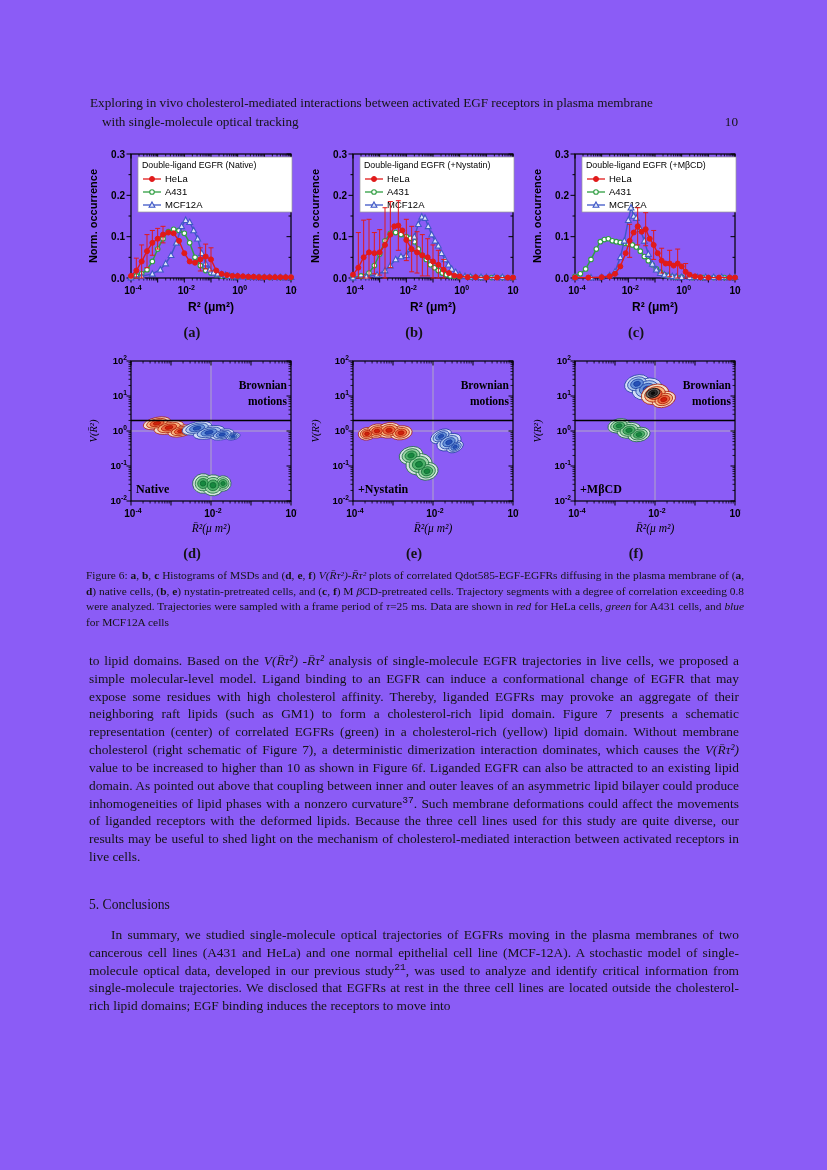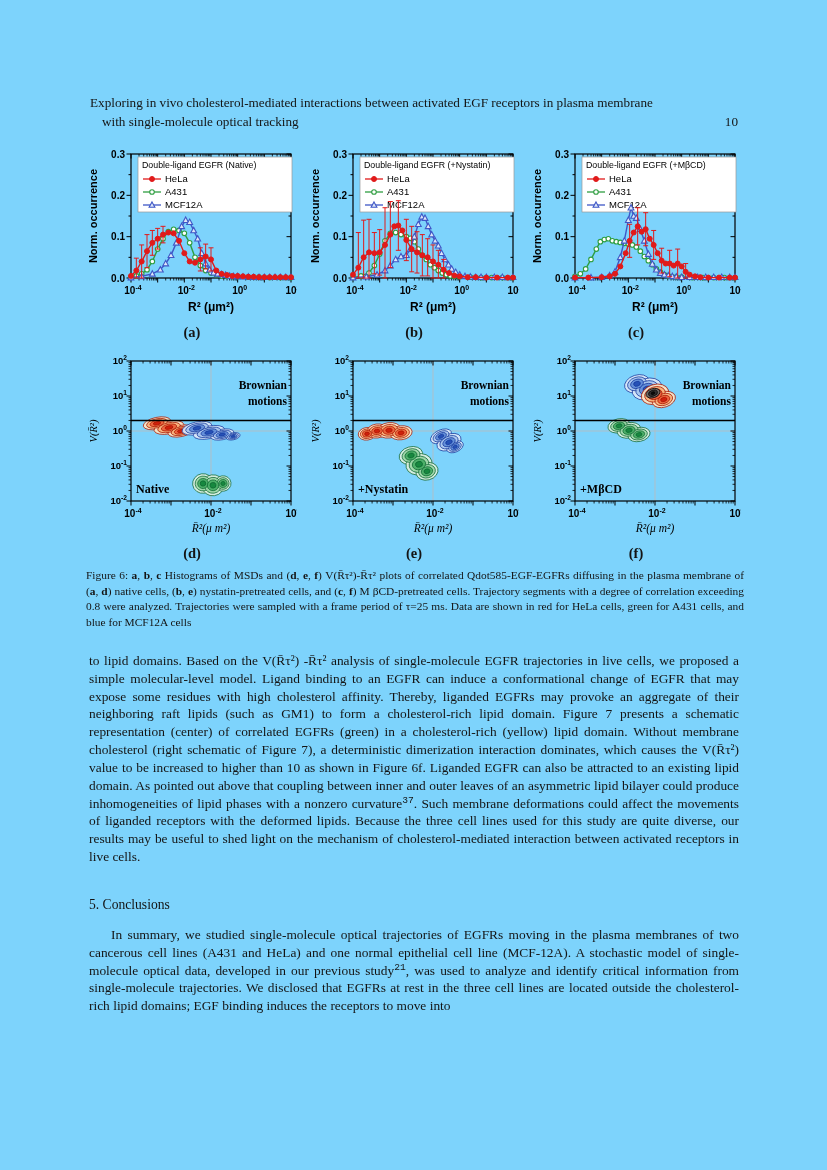--- a/index.html
+++ b/index.html
@@ -1,34 +1,34 @@
 <!DOCTYPE html>
 <html><head>
 <meta charset="utf-8">
 <style>
   html,body{margin:0;padding:0;background:#888;}
-  .page{position:relative;width:827px;height:1170px;background:#7dd3fc;overflow:hidden;
+  .page{position:relative;width:827px;height:1170px;background:#8b5cf6;overflow:hidden;
         font-family:"Liberation Serif",serif;color:#141414;}
   .header{position:absolute;left:90px;top:94px;width:648px;font-size:13.2px;line-height:1.42;}
   .header .l2{display:flex;justify-content:space-between;margin-left:12px;}
   .figure{position:absolute;left:85px;top:146px;width:658px;}
   .chart-row{display:flex;justify-content:space-between;}
   .row2{margin-top:12px;}
   .panel{width:214px;text-align:center;}
   .plabel{font-weight:bold;font-size:14.5px;margin-top:2px;}
   svg{display:block;}
   svg text{font-family:"Liberation Sans",sans-serif;}
   svg text.sf{font-family:"Liberation Serif",serif;}
   .caption{position:absolute;left:86px;top:568px;width:658px;font-size:11.4px;line-height:1.38;text-align:justify;}
   .para{position:absolute;left:89px;width:650px;font-size:13.4px;line-height:1.33;text-align:justify;}
   .p1{top:652px;}
   .heading{position:absolute;left:89px;top:897px;font-size:13.6px;font-weight:normal;}
   .p2{top:926px;text-indent:22px;}
   .b{font-weight:bold;}
-  .i{}
+  .i{font-style:italic;}
   .sup{vertical-align:super;font-size:0.72em;line-height:0;font-family:Liberation Mono, monospace;}
 </style>
 </head>
 <body>
 
 <div class="page">
 
   <div class="header">
     <div>Exploring in vivo cholesterol-mediated interactions between activated EGF receptors in plasma membrane</div>
     <div class="l2">

